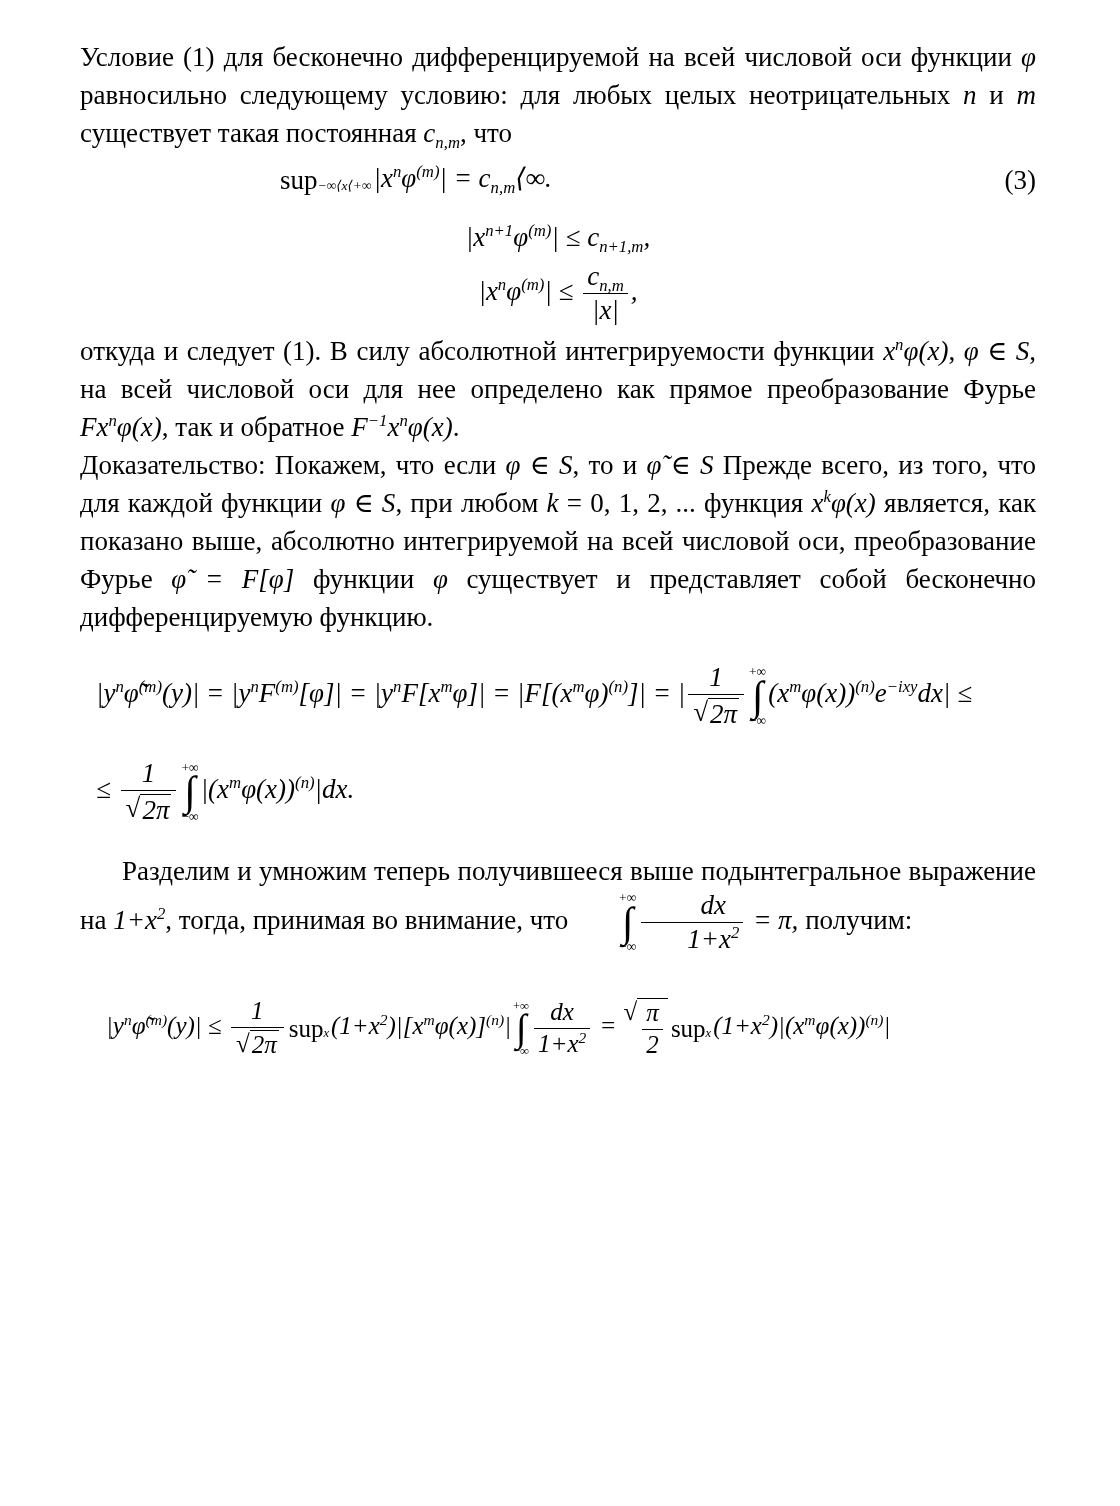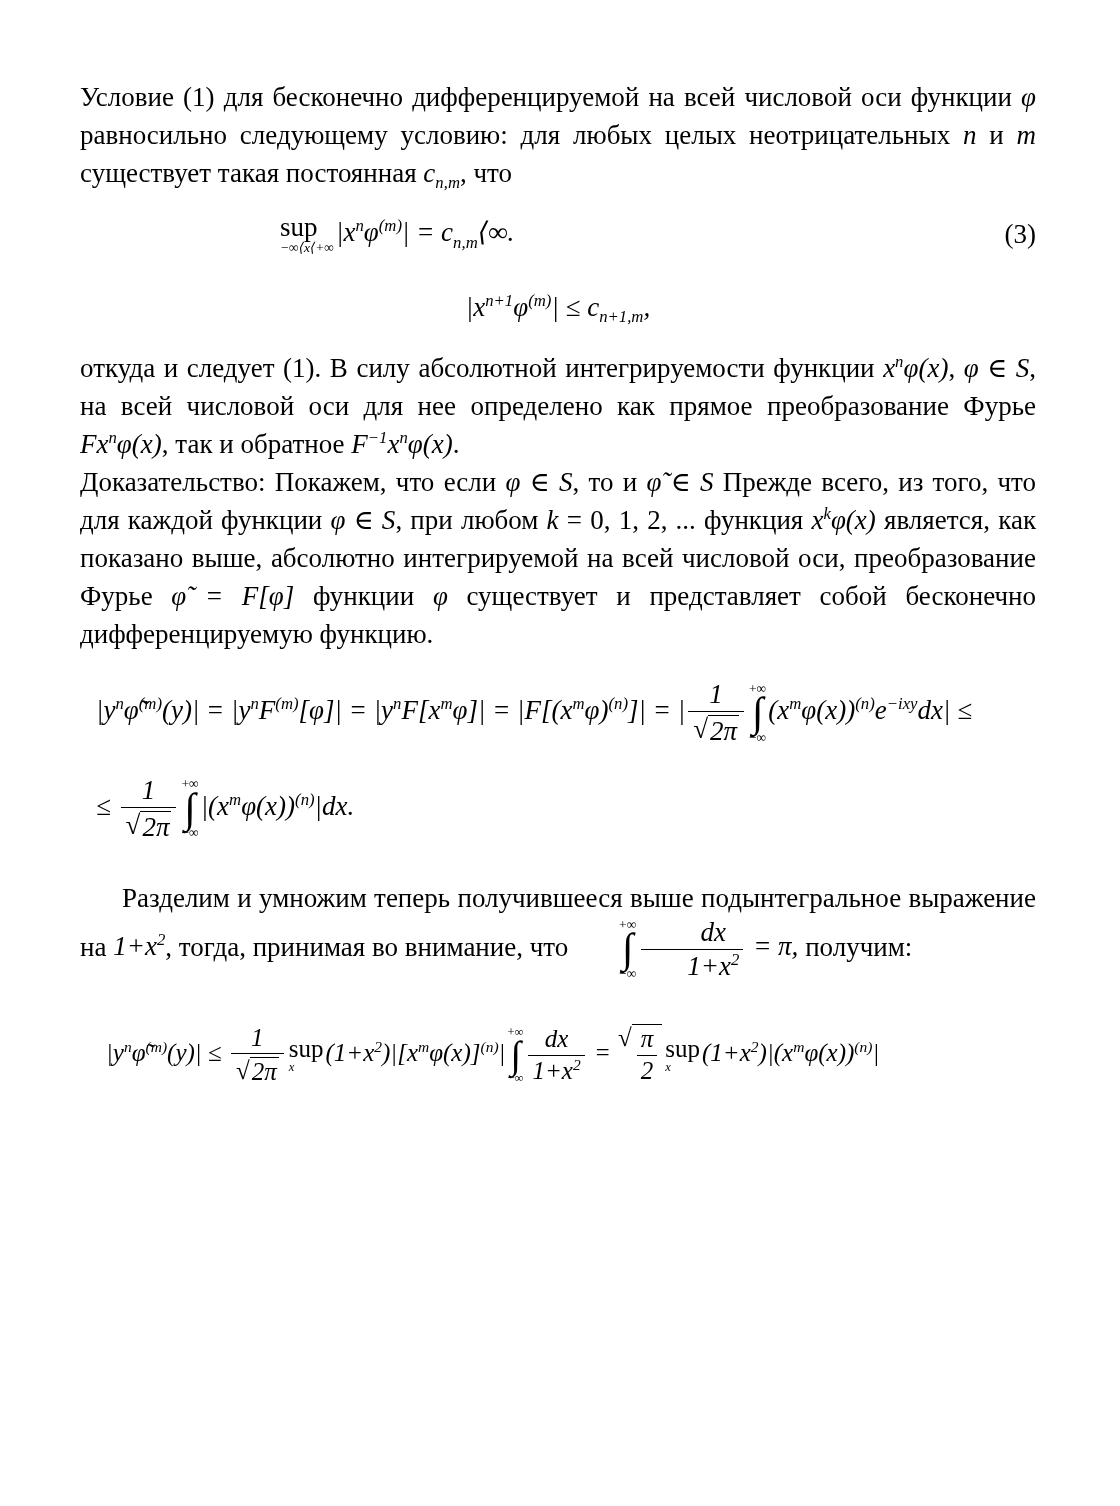--- a/index.html
+++ b/index.html
@@ -1,18 +1,18 @@
 <!DOCTYPE html>
 <html><head>
 <meta charset="utf-8">
 <style>
   html,body{margin:0;padding:0;background:#ffffff;}
   .page{
     width:1120px;height:1506px;box-sizing:border-box;
-    padding:78px 84px 0 80px;
+    padding:38px 84px 0 80px;
     background:#ffffff;color:#000000;
     font-family:"Liberation Serif","DejaVu Serif",serif;
     font-size:27px;overflow:hidden;
   }
   p.para{margin:0;text-align:justify;line-height:38px;}
   .indent{text-indent:42px;}
   .mi{font-style:italic;}
   sup,sub{line-height:0;font-size:0.62em;}
   sup{vertical-align:super;}
   sub{vertical-align:sub;}
@@ -23,35 +23,35 @@
   .eqcenter{text-align:center;}
   
   .frac{display:inline-block;vertical-align:middle;text-align:center;line-height:1.15;margin:0 3px;}
   .frac .num{display:block;padding:0 4px 1px 4px;border-bottom:1.6px solid #000;}
   .frac .den{display:block;padding:1px 4px 0 4px;}
   
   .intop{display:inline-flex;flex-direction:column;align-items:center;vertical-align:middle;margin:0 2px;font-style:normal;}
   .intop .lim{font-size:0.5em;line-height:1;font-style:normal;}
   .intop .sgn{font-size:1.55em;line-height:0.85;}
   
-  .supop{display:inline-flex;flex-direction:column;align-items:flex-start;vertical-align:middle;margin:12px 2px;}
+  .supop{display:inline-flex;flex-direction:row;align-items:flex-end;vertical-align:middle;margin:4px 2px;}
   .supop .stxt{font-style:normal;line-height:1;}
   .supop .under{font-size:0.5em;line-height:1.1;font-style:italic;}
   
   .sqrt{display:inline-flex;align-items:flex-start;vertical-align:middle;margin:0 1px;}
   .sqrt .rad{font-style:normal;line-height:1.1;}
   .sqrt .srt{border-top:1.6px solid #000;padding:0 2px;}
   
   #eq3row{margin:10px 0 24px 0;}
   #eq3row .eq{margin-left:198px;}
-  #eq4{margin:16px 0 26px 0;}
+  #eq4{margin:16px 0 0 0;}
   #eq5{margin:8px 0 6px 0;}
   #eq6a{margin:26px 0 0 16px;}
   #eq6b{margin:28px 0 0 16px;}
-  #p8{margin-top:36px;}
+  #p8{margin-top:26px;}
   #eq7{margin:42px 0 0 26px;font-size:25px;}
 </style>
 </head>
 <body>
 
 <div class="page">
 
   <p class="para">Условие (1) для бесконечно дифференцируемой на всей числовой оси функции <span class="mi">φ</span> равносильно следующему условию: для любых целых неотрицательных <span class="mi">n</span> и <span class="mi">m</span> существует такая постоянная <span class="mi">c<sub>n,m</sub></span>, что</p>
 
   <div class="eqrow" id="eq3row">
@@ -61,20 +61,23 @@
         </span>|x<sup>n</sup>φ<sup>(m)</sup>| = c<sub>n,m</sub>⟨∞.</span>
     <span class="eqnum">(3)</span>
   </div>
 
 
   <div class="eqcenter" id="eq4">
     <span class="eq">|x<sup>n+1</sup>φ<sup>(m)</sup>| ≤ c<sub>n+1,m</sub>,</span>
   </div>
 
 
+  <div class="eqcenter" id="eq5">
+    <span class="eq">|x<sup>n</sup>φ<sup>(m)</sup>| ≤ <span class="frac"><span class="num">c<sub>n,m</sub></span><span class="den">|x|</span></span>,</span>
+  </div>
 
   <p class="para">откуда и следует (1). В силу абсолютной интегрируемости функции <span class="mi">x<sup>n</sup>φ(x)</span>, <span class="mi">φ ∈ S</span>, на всей числовой оси для нее определено как прямое преобразование Фурье <span class="mi">Fx<sup>n</sup>φ(x)</span>, так и обратное <span class="mi">F<sup>−1</sup>x<sup>n</sup>φ(x)</span>.</p>
 
 
   <p class="para">Доказательство: Покажем, что если <span class="mi">φ ∈ S</span>, то и <span class="mi">φ̃ ∈ S</span> Прежде всего, из того, что для каждой функции <span class="mi">φ ∈ S</span>, при любом <span class="mi">k</span> = 0, 1, 2, ... функция <span class="mi">x<sup>k</sup>φ(x)</span> является, как показано выше, абсолютно интегрируемой на всей числовой оси, преобразование Фурье <span class="mi">φ̃ = F[φ]</span> функции <span class="mi">φ</span> существует и представляет собой бесконечно дифференцируемую функцию.</p>
 
 
   <div class="eq" id="eq6a">|y<sup>n</sup>φ̃<sup>(m)</sup>(y)| = |y<sup>n</sup>F<sup>(m)</sup>[φ]| = |y<sup>n</sup>F[x<sup>m</sup>φ]| = |F[(x<sup>m</sup>φ)<sup>(n)</sup>]| = |<span class="frac"><span class="num">1</span><span class="den"><span class="sqrt">
             <span class="rad">√</span>
             <span class="srt">2π</span>

